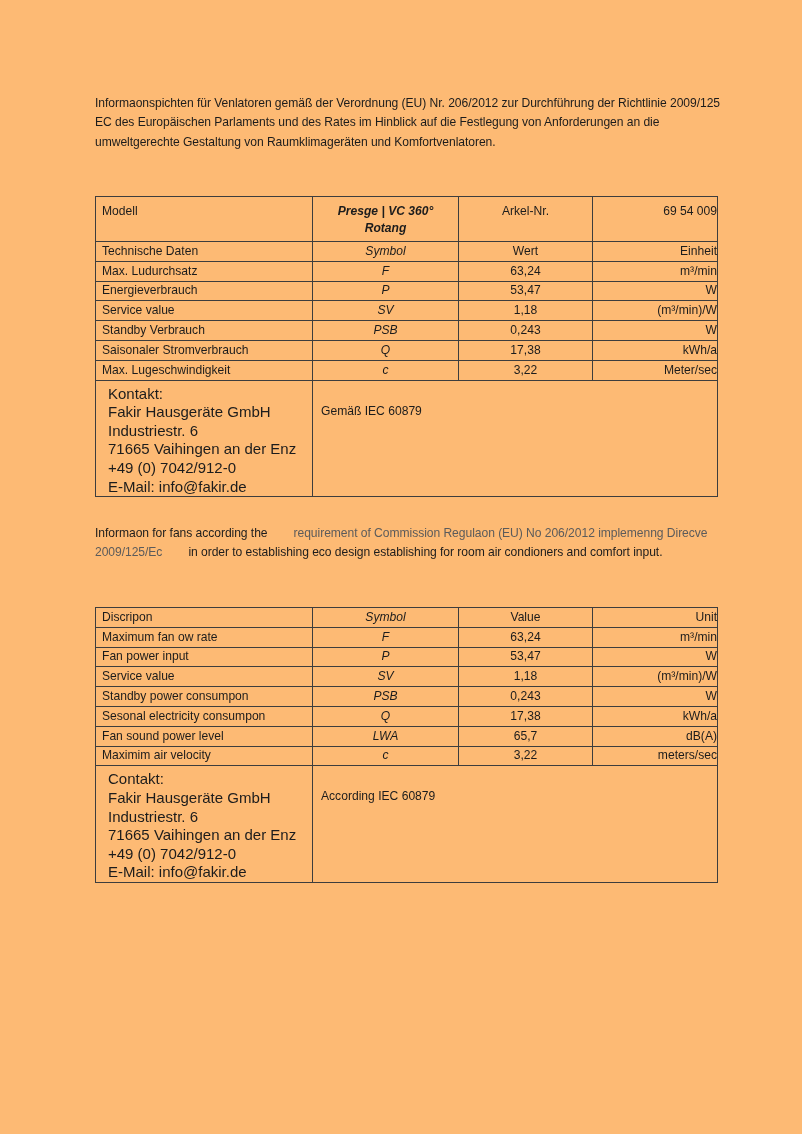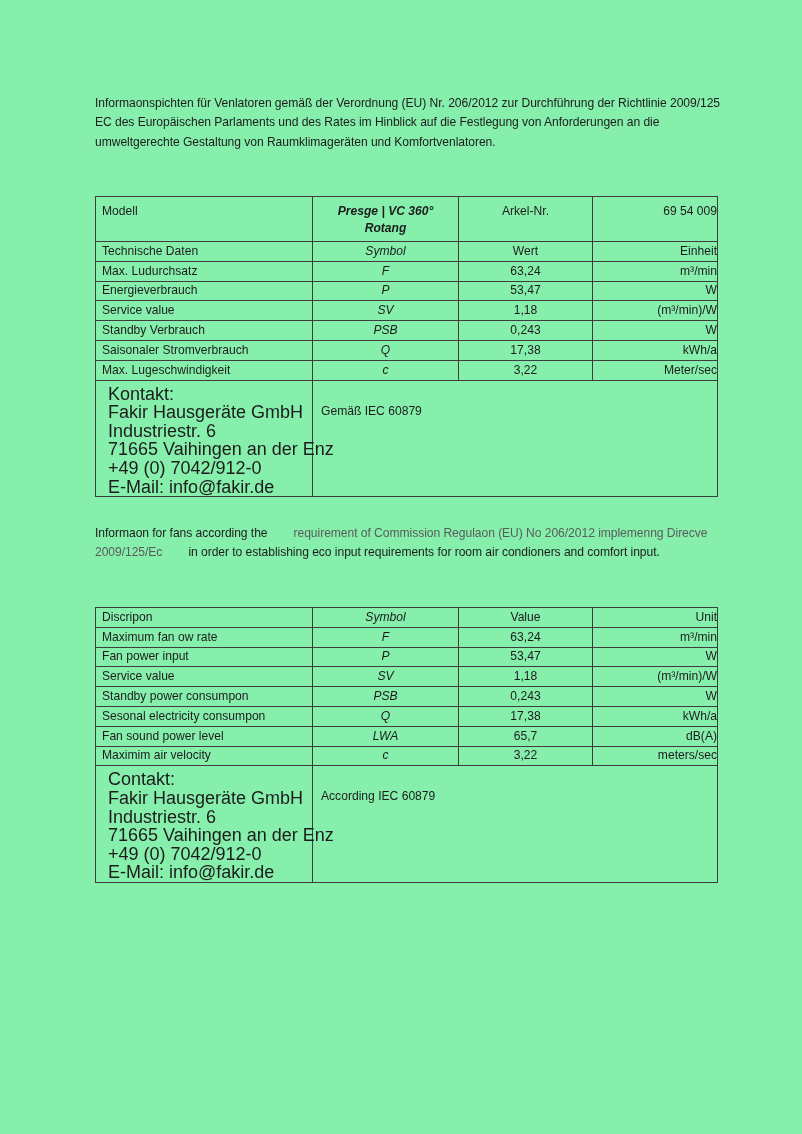--- a/index.html
+++ b/index.html
@@ -14,21 +14,21 @@
     color: #1a1a1a;
     position: relative;
     overflow: hidden;
   }
   .page {
     position: absolute;
     left: 0;
     top: 0;
     width: 802px;
     height: 1134px;
-    background: #86efac;
+    background: #fdba74;
   }
 
   
   .para {
     position: absolute;
     font-size: 12.1px;
     line-height: 19.4px;
     color: #1c1c1c;
     letter-spacing: -0.05px;
   }
@@ -86,21 +86,21 @@
   }
 
   .row-contact td {
     height: 98px;
     vertical-align: top;
     padding-top: 4px !important;
   }
   .contact-block {
     padding-left: 6px;
     line-height: 18.6px;
-    font-size: 18px;
+    font-size: 15px;
   }
   .contact-block div { white-space: nowrap; }
   .contact-note {
     padding-left: 8px;
     padding-top: 18px;
     font-size: 12.1px;
   }
 </style>
 </head>
 <body>
@@ -180,21 +180,21 @@
         </td>
         <td colspan="3">
           <div class="contact-note">Gemäß IEC 60879</div>
         </td>
       </tr>
     </tbody>
   </table>
 
   <div class="para" id="intro-en">
     <span>Informaon for fans according the</span><span class="gap-md"></span><span class="seg-gray">requirement of Commission Regulaon (EU) No 206/2012</span>
-    <span class="seg-gray">implemenng Direcve 2009/125/Ec</span><span class="gap-md"></span><span>in order to establishing eco input requirements for room</span>
+    <span class="seg-gray">implemenng Direcve 2009/125/Ec</span><span class="gap-md"></span><span>in order to establishing eco design establishing for room</span>
     <span>air condioners and comfort input.</span>
   </div>
 
   <table class="spec-table" id="table-en">
     <tbody>
       <tr>
         <td class="c-label">Discripon</td>
         <td class="c-symbol">Symbol</td>
         <td class="c-value">Value</td>
         <td class="c-unit">Unit</td>

